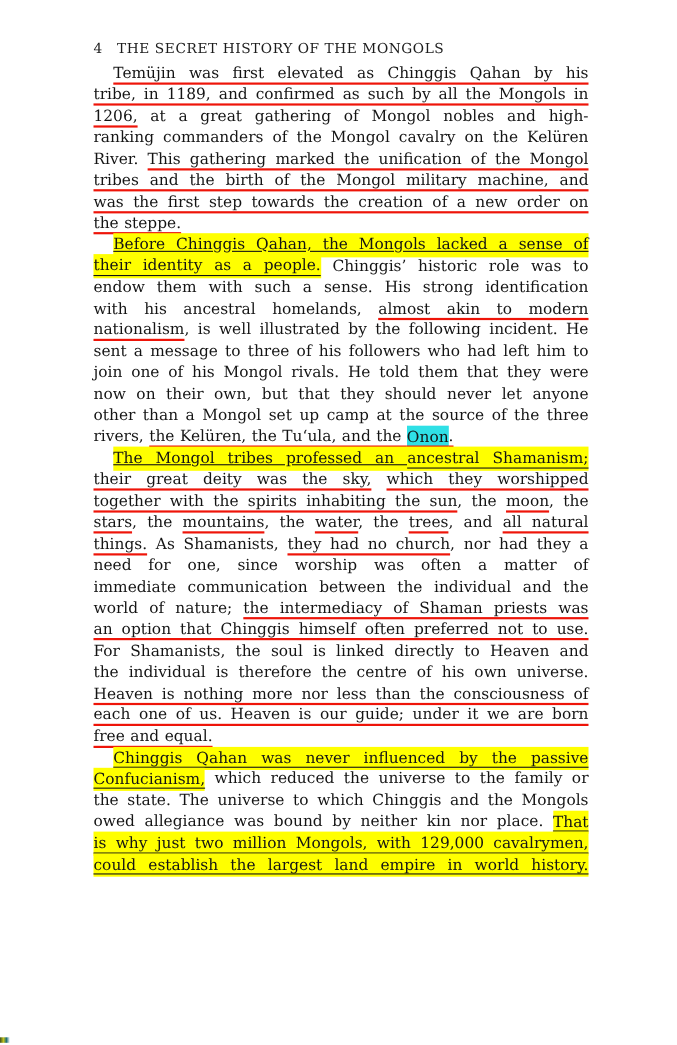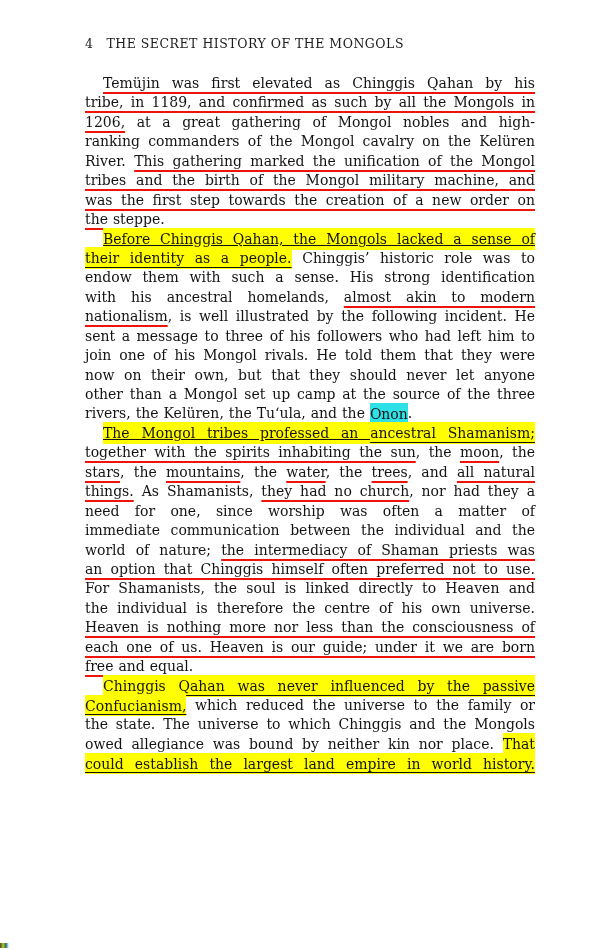--- a/index.html
+++ b/index.html
@@ -15,21 +15,21 @@
     background:var(--background);
     font-family:"DejaVu Serif","Liberation Serif",serif;
     color:var(--text);
   }
   .page{position:relative;width:561px;height:950px;overflow:hidden;background:var(--background);}
   .running-header{
     position:absolute;left:85px;top:36px;
     font-size:12.5px;letter-spacing:.5px;white-space:nowrap;color:#1c1c1c;
   }
   .pagenum{margin-right:13px;}
-  .body-text{position:absolute;left:85px;top:74px;width:450px;}
+  .body-text{position:absolute;left:85px;top:58px;width:450px;}
   .para{margin:0;padding:0;}
   .line{
     font-size:14px;
     line-height:19.45px;
     height:19.45px;
     text-align:justify;
     text-align-last:justify;
     word-spacing:.5px;
   }
   .line.first{text-indent:18px;}
@@ -72,35 +72,37 @@
         <div class="line"><span class="seg">with his ancestral homelands, </span><span class="seg u">almost akin to modern</span></div>
         <div class="line"><span class="seg u">nationalism</span><span class="seg">, is well illustrated by the following incident. He</span></div>
         <div class="line"><span class="seg">sent a message to three of his followers who had left him to</span></div>
         <div class="line"><span class="seg">join one of his Mongol rivals. He told them that they were</span></div>
         <div class="line"><span class="seg">now on their own, but that they should never let anyone</span></div>
         <div class="line"><span class="seg">other than a Mongol set up camp at the source of the three</span></div>
         <div class="line end"><span class="seg">rivers, </span><span class="seg u">the Kelüren, the Tu‘ula, and the </span><span class="seg u hc">Onon</span><span class="seg u">.</span></div>
       </div>
       <div class="para">
         <div class="line first"><span class="seg hy">The Mongol tribes professed an </span><span class="seg u hy">ancestral Shamanism;</span></div>
+        <div class="line"><span class="seg u">their great deity was the sky,</span><span class="seg"> </span><span class="seg u">which they worshipped</span></div>
         <div class="line"><span class="seg u">together with the spirits inhabiting the sun</span><span class="seg">, the </span><span class="seg u">moon</span><span class="seg">, the</span></div>
         <div class="line"><span class="seg u">stars</span><span class="seg">, the </span><span class="seg u">mountains</span><span class="seg">, the </span><span class="seg u">water</span><span class="seg">, the </span><span class="seg u">trees</span><span class="seg">, and </span><span class="seg u">all natural</span></div>
         <div class="line"><span class="seg u">things.</span><span class="seg"> As Shamanists, </span><span class="seg u">they had no church</span><span class="seg">, nor had they a</span></div>
         <div class="line"><span class="seg">need for one, since worship was often a matter of</span></div>
         <div class="line"><span class="seg">immediate communication between the individual and the</span></div>
         <div class="line"><span class="seg">world of nature; </span><span class="seg u">the intermediacy of Shaman priests was</span></div>
         <div class="line"><span class="seg u">an option that Chinggis himself often preferred not to use.</span></div>
         <div class="line"><span class="seg">For Shamanists, the soul is linked directly to Heaven and</span></div>
         <div class="line"><span class="seg">the individual is therefore the centre of his own universe.</span></div>
         <div class="line"><span class="seg u">Heaven is nothing more nor less than the consciousness of</span></div>
         <div class="line"><span class="seg u">each one of us. Heaven is our guide; under it we are born</span></div>
         <div class="line end"><span class="seg u">free and equal.</span></div>
       </div>
       <div class="para">
         <div class="line first"><span class="seg u hy">Chinggis Qahan was never influenced by the passive</span></div>
         <div class="line"><span class="seg u hy">Confucianism,</span><span class="seg"> which reduced the universe to the family or</span></div>
         <div class="line"><span class="seg">the state. The universe to which Chinggis and the Mongols</span></div>
         <div class="line"><span class="seg">owed allegiance was bound by neither kin nor place. </span><span class="seg u hy">That</span></div>
+        <div class="line"><span class="seg u hy">is why just two million Mongols, with 129,000 cavalrymen,</span></div>
         <div class="line"><span class="seg u hy">could establish the largest land empire in world history.</span></div>
       </div>
     </div>
   <div class="corner-artifact"></div>
 </div>
 
 </body></html>

